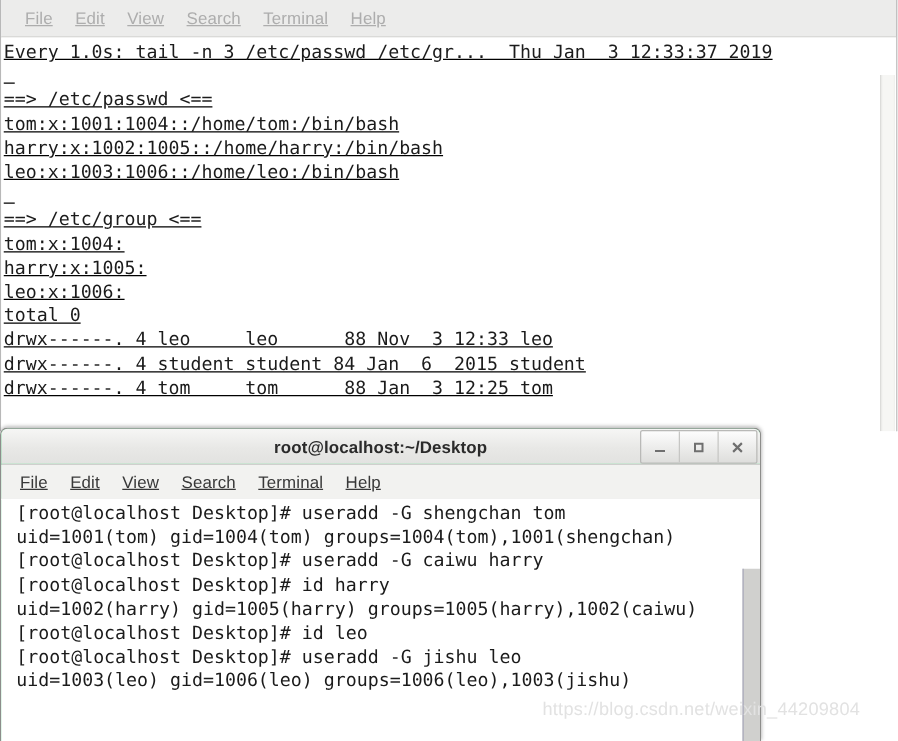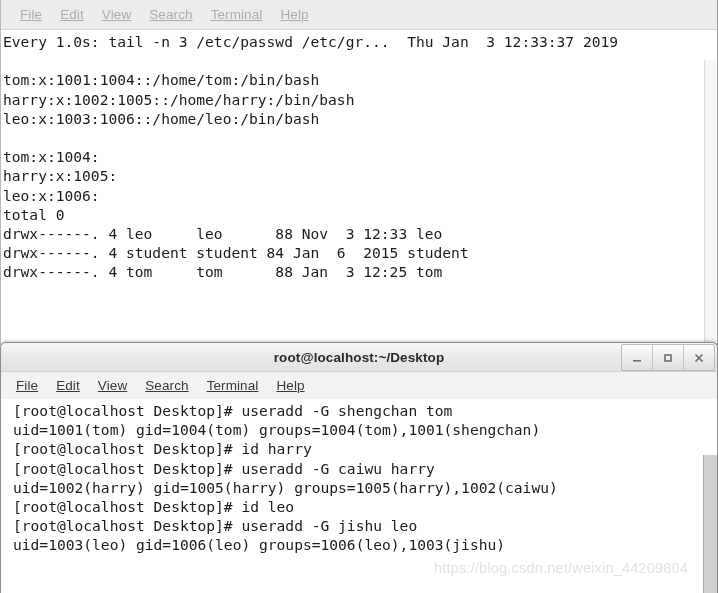--- a/index.html
+++ b/index.html
@@ -65,20 +65,21 @@
     font-family: "DejaVu Sans Mono", "Liberation Mono", monospace;
     font-size: 14.6px;
     line-height: 19.2px;
     color: #1b1b1b;
     white-space: pre;
     margin: 0;
     padding: 0;
   }
   #watch-lines {
     padding: 2px 0 0 2px;
+    text-decoration: underline;
   }
   
   #watch-scroll {
     position: absolute;
     top: 30px;
     right: 1px;
     width: 11px;
     bottom: 0;
     background: #f0f0ee;
     border-left: 1px solid #dcdcda;
@@ -89,21 +90,21 @@
     right: 1px;
     top: 0;
     height: 100%;
     background: #f6f6f4;
   }
 
   
   #shell-window {
     left: 0;
     top: 342px;
-    width: 718px;
+    width: 609px;
     height: 251px;
     background: #86efac;
     border: 1px solid #8d8d8b;
     border-top-left-radius: 6px;
     border-top-right-radius: 6px;
     border-bottom: none;
     box-shadow: 0 -1px 3px rgba(0,0,0,0.25);
   }
   #shell-titlebar {
     position: relative;
@@ -209,24 +210,26 @@
     <div class="menu-item">Search</div>
     <div class="menu-item">Terminal</div>
     <div class="menu-item">Help</div>
   </div>
 
   <div id="watch-term">
     <div id="watch-lines">
       <div class="term-text">Every 1.0s: tail -n 3 /etc/passwd /etc/gr...  Thu Jan  3 12:33:37 2019</div>
       <div id="watch-body-lines">
           <div class="term-text">&nbsp;</div>
+          <div class="term-text">==&gt; /etc/passwd &lt;==</div>
           <div class="term-text">tom:x:1001:1004::/home/tom:/bin/bash</div>
           <div class="term-text">harry:x:1002:1005::/home/harry:/bin/bash</div>
           <div class="term-text">leo:x:1003:1006::/home/leo:/bin/bash</div>
           <div class="term-text">&nbsp;</div>
+          <div class="term-text">==&gt; /etc/group &lt;==</div>
           <div class="term-text">tom:x:1004:</div>
           <div class="term-text">harry:x:1005:</div>
           <div class="term-text">leo:x:1006:</div>
           <div class="term-text">total 0</div>
           <div class="term-text">drwx------. 4 leo     leo      88 Nov  3 12:33 leo</div>
           <div class="term-text">drwx------. 4 student student 84 Jan  6  2015 student</div>
           <div class="term-text">drwx------. 4 tom     tom      88 Jan  3 12:25 tom</div>
         </div>
     </div>
     <div id="watch-scroll">
@@ -266,22 +269,22 @@
     <div class="menu-item">Search</div>
     <div class="menu-item">Terminal</div>
     <div class="menu-item">Help</div>
   </div>
 
   <div id="shell-term">
     <div id="shell-lines">
       <div id="shell-body-lines">
           <div class="term-text">[root@localhost Desktop]# useradd -G shengchan tom</div>
           <div class="term-text">uid=1001(tom) gid=1004(tom) groups=1004(tom),1001(shengchan)</div>
+          <div class="term-text">[root@localhost Desktop]# useradd -G caiwu harry</div>
           <div class="term-text">[root@localhost Desktop]# id harry</div>
-          <div class="term-text">[root@localhost Desktop]# useradd -G caiwu harry</div>
           <div class="term-text">uid=1002(harry) gid=1005(harry) groups=1005(harry),1002(caiwu)</div>
           <div class="term-text">[root@localhost Desktop]# id leo</div>
           <div class="term-text">[root@localhost Desktop]# useradd -G jishu leo</div>
           <div class="term-text">uid=1003(leo) gid=1006(leo) groups=1006(leo),1003(jishu)</div>
         </div>
     </div>
     <div id="shell-scroll"></div>
   </div>
 </div>
 

